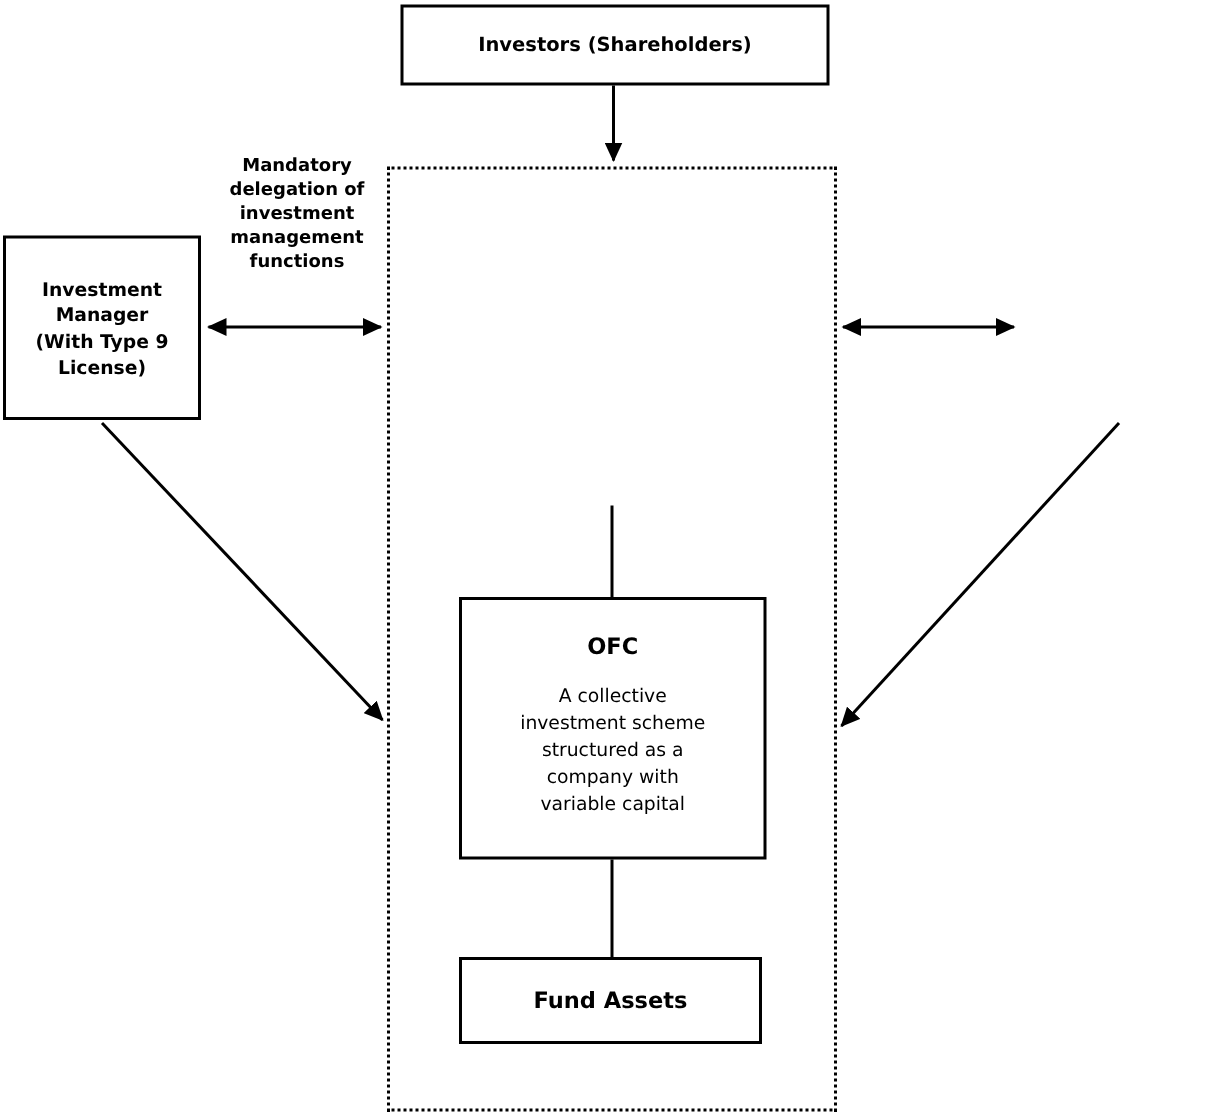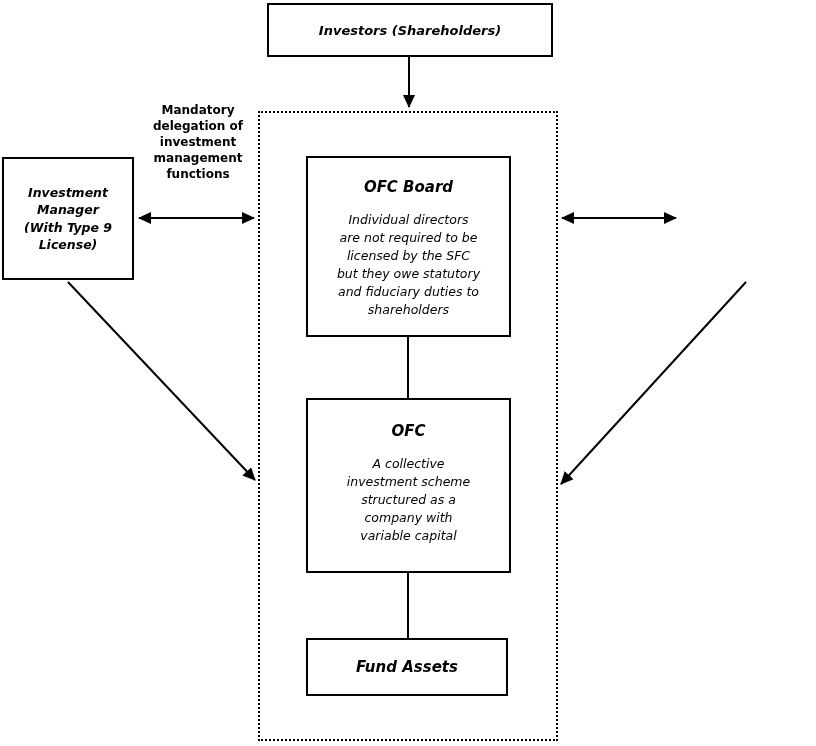--- a/index.html
+++ b/index.html
@@ -18,21 +18,20 @@
   }
   .box {
     position: absolute;
     box-sizing: border-box;
     border: 2px solid #000000;
     background: #ffffff;
     display: flex;
     flex-direction: column;
     align-items: center;
     text-align: center;
-    font-style: italic;
   }
   .pre {
     white-space: pre-line;
   }
   
   .investors {
     left: 267px; top: 3px; width: 286px; height: 54px;
     justify-content: center;
     font-weight: bold; font-size: 13px;
   }
@@ -111,29 +110,20 @@
 functions</div>
 
   <div class="box side-box inv-manager">
     <span class="pre">Investment
 Manager
 (With Type 9
 License)</span>
   </div>
 
 
-  <div class="box inner-box ofc-board">
-    <div class="inner-title">OFC Board</div>
-    <div class="inner-body pre">Individual directors
-are not required to be
-licensed by the SFC
-but they owe statutory
-and fiduciary duties to
-shareholders</div>
-  </div>
 
   <div class="box fund-assets">
     <span>Fund Assets</span>
   </div>
 
   <div class="box inner-box ofc">
     <div class="inner-title">OFC</div>
     <div class="inner-body pre">A collective
 investment scheme
 structured as a

